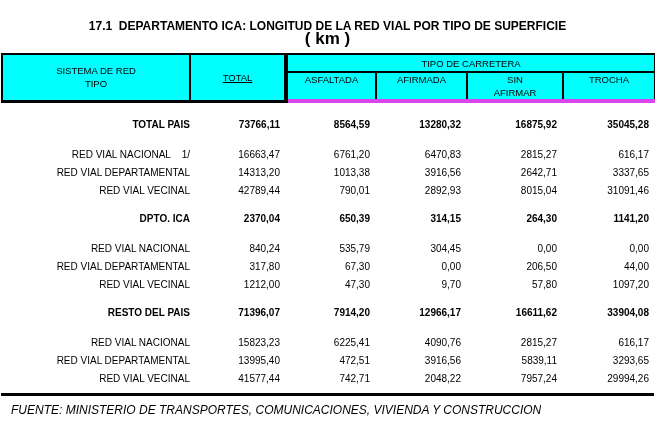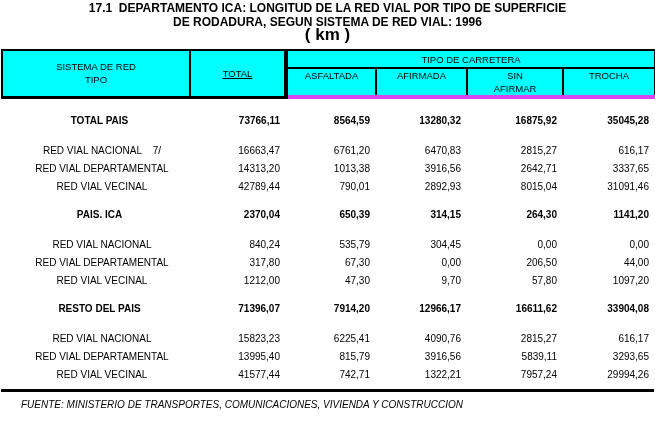--- a/index.html
+++ b/index.html
@@ -5,21 +5,21 @@
   * { box-sizing: border-box; }
   html, body {
     margin: 0; padding: 0;
     width: 655px; height: 430px;
     background: #FFFFFF;
     font-family: "Liberation Sans", sans-serif;
     color: #000000;
     overflow: hidden;
   }
   .title-block {
-    padding-top: 1px;
+    padding-top: 19px;
     text-align: center;
     font-weight: bold;
     font-size: 12px;
     line-height: 14px;
   }
   .title-block div { white-space: pre; }
   .title-km { font-size: 17px; line-height: 12px; }
 
   table.road-table {
     border-collapse: collapse;
@@ -66,43 +66,42 @@
   .bl { display: block; line-height: 13px; }
 
   tbody td {
     font-size: 10px;
     line-height: 13px;
     padding: 0;
     vertical-align: bottom;
   }
   tr.sub td { height: 18px; }
   tr.sec td { font-weight: bold; padding-top: 15px; padding-bottom: 12px; }
-  td.lbl { text-align: center; padding-left: 12px; white-space: pre; margin-top: 45px; }
+  td.lbl { text-align: right; padding-left: 12px; white-space: pre; margin-top: 45px; }
   tr.sec td.lbl { padding-left: 7px; }
   td.num { text-align: right; padding-right: 6px; margin-top: 12px; }
 
   .bottom-rule {
     width: 653px;
     height: 3px;
     background: #000000;
     margin: 8px 1px 0 1px;
   }
   .source-line {
-    font-size: 10px;
+    font-size: 12px;
     font-style: italic;
-    padding: 7px 0 0 21px;
+    padding: 7px 0 0 11px;
     white-space: pre;
   }
 </style>
 </head>
 <body>
 
 <div class="title-block">
   <div>17.1  DEPARTAMENTO ICA: LONGITUD DE LA RED VIAL POR TIPO DE SUPERFICIE</div>
-  <div>DE RODADURA, SEGUN SISTEMA DE RED VIAL: 1996</div>
   <div class="title-km">( km )</div>
 </div>
 
 <table class="road-table">
   <colgroup>
     <col style="width:188px">
       <col style="width:96px">
       <col style="width:90px">
     <col style="width:91px">
       <col style="width:96px">
@@ -139,21 +138,21 @@
   <tbody>
     <tr class="sec">
       <td class="lbl">TOTAL PAIS</td>
       <td class="num">73766,11</td>
       <td class="num">8564,59</td>
       <td class="num">13280,32</td>
       <td class="num">16875,92</td>
       <td class="num">35045,28</td>
     </tr>
     <tr class="sub">
-      <td class="lbl">RED VIAL NACIONAL    7/</td>
+      <td class="lbl">RED VIAL NACIONAL    1/</td>
       <td class="num">16663,47</td>
       <td class="num">6761,20</td>
       <td class="num">6470,83</td>
       <td class="num">2815,27</td>
       <td class="num">616,17</td>
     </tr>
     <tr class="sub">
       <td class="lbl">RED VIAL DEPARTAMENTAL</td>
       <td class="num">14313,20</td>
       <td class="num">1013,38</td>
@@ -163,21 +162,21 @@
     </tr>
     <tr class="sub">
       <td class="lbl">RED VIAL VECINAL</td>
       <td class="num">42789,44</td>
       <td class="num">790,01</td>
       <td class="num">2892,93</td>
       <td class="num">8015,04</td>
       <td class="num">31091,46</td>
     </tr>
     <tr class="sec">
-      <td class="lbl">PAIS. ICA</td>
+      <td class="lbl">DPTO. ICA</td>
       <td class="num">2370,04</td>
       <td class="num">650,39</td>
       <td class="num">314,15</td>
       <td class="num">264,30</td>
       <td class="num">1141,20</td>
     </tr>
     <tr class="sub">
       <td class="lbl">RED VIAL NACIONAL</td>
       <td class="num">840,24</td>
       <td class="num">535,79</td>
@@ -213,30 +212,30 @@
       <td class="lbl">RED VIAL NACIONAL</td>
       <td class="num">15823,23</td>
       <td class="num">6225,41</td>
       <td class="num">4090,76</td>
       <td class="num">2815,27</td>
       <td class="num">616,17</td>
     </tr>
     <tr class="sub">
       <td class="lbl">RED VIAL DEPARTAMENTAL</td>
       <td class="num">13995,40</td>
-      <td class="num">815,79</td>
+      <td class="num">472,51</td>
       <td class="num">3916,56</td>
       <td class="num">5839,11</td>
       <td class="num">3293,65</td>
     </tr>
     <tr class="sub">
       <td class="lbl">RED VIAL VECINAL</td>
       <td class="num">41577,44</td>
       <td class="num">742,71</td>
-      <td class="num">1322,21</td>
+      <td class="num">2048,22</td>
       <td class="num">7957,24</td>
       <td class="num">29994,26</td>
     </tr>
   </tbody>
 </table>
 
 <div class="bottom-rule"></div>
 <div class="source-line">FUENTE: MINISTERIO DE TRANSPORTES, COMUNICACIONES, VIVIENDA Y CONSTRUCCION</div>
 
 </body></html>

